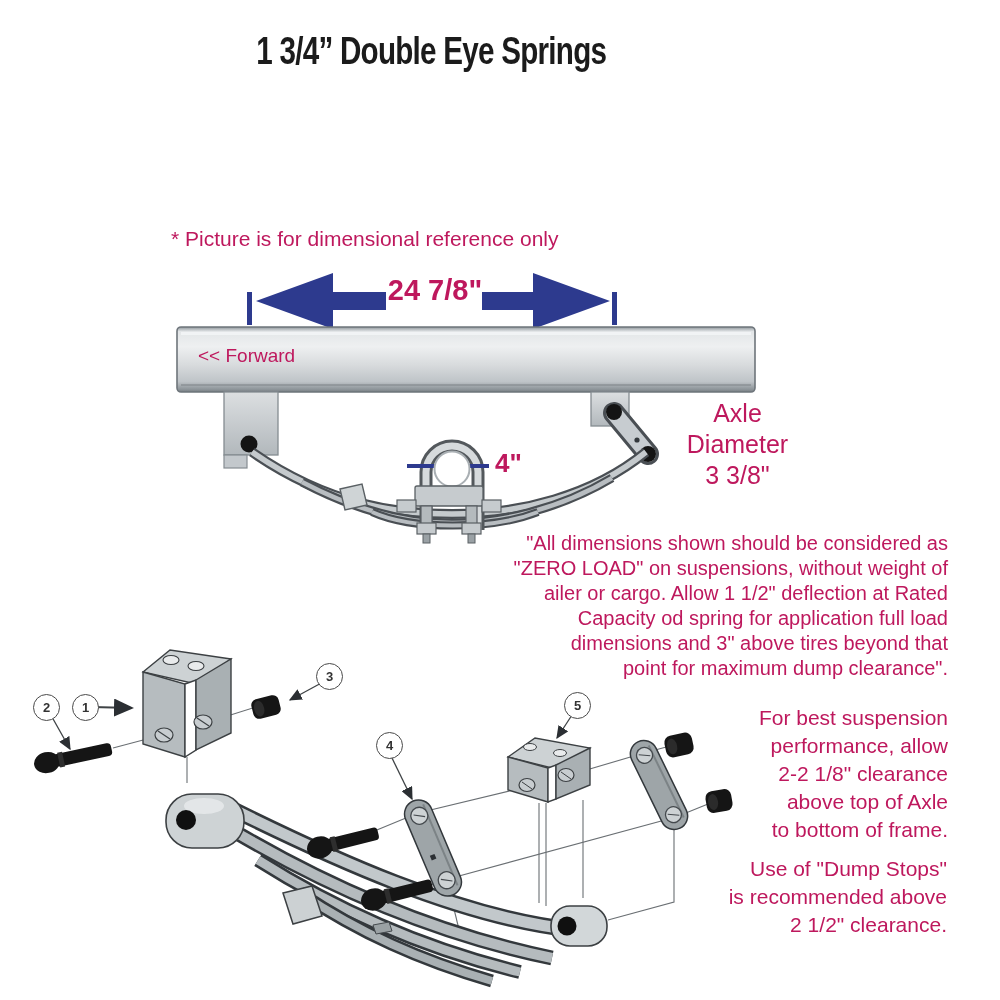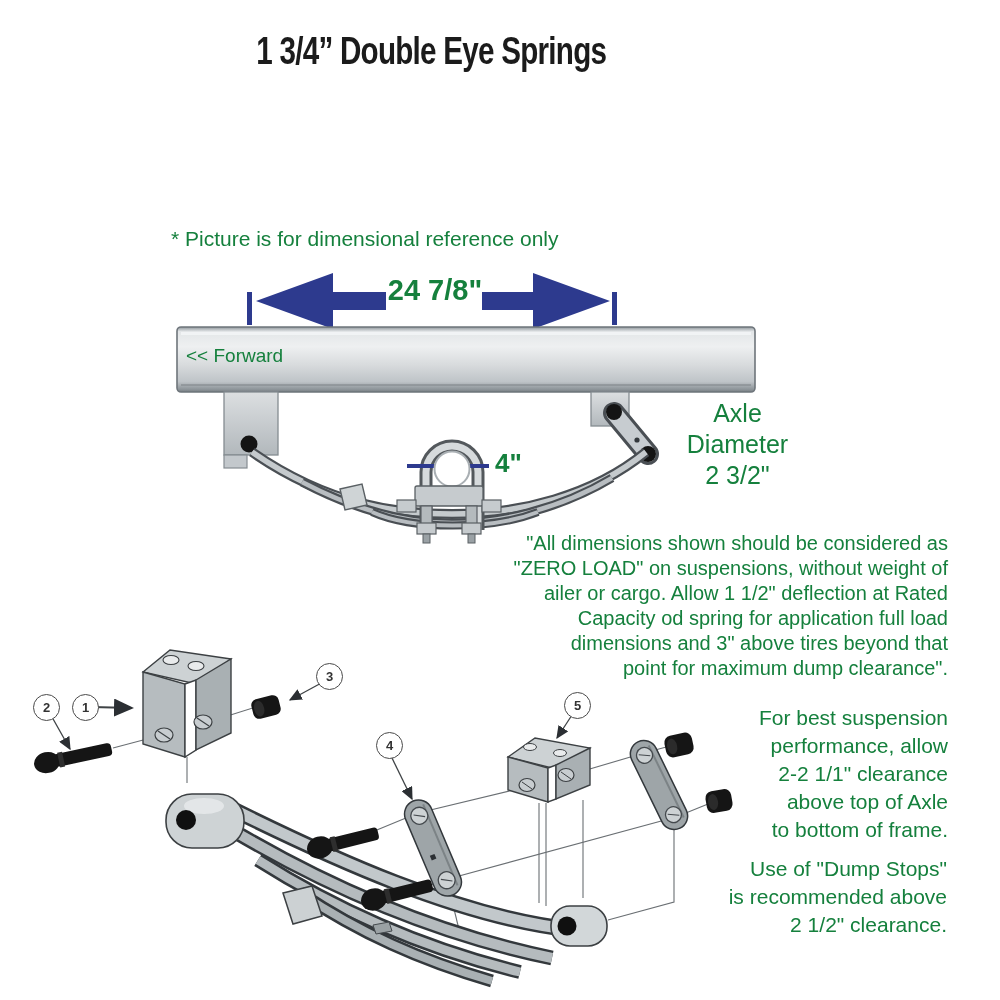--- a/index.html
+++ b/index.html
@@ -6,24 +6,24 @@
   #stage{position:relative;width:1000px;height:1000px;background:#fff;overflow:hidden;
          font-family:"Liberation Sans",sans-serif;}
   #art{position:absolute;left:0;top:0;z-index:1;}
   .txt{position:absolute;z-index:2;}
   
   #title-block{left:31px;top:26px;width:800px;text-align:center;color:#1b1b1b;}
   #title-block .tl{font-weight:bold;white-space:nowrap;}
   .t1{font-size:39px;line-height:50px;display:inline-block;transform:scaleX(.76);letter-spacing:-1px;}
   .t2{font-size:53px;line-height:60px;display:inline-block;transform:scaleX(.72);letter-spacing:-1px;}
   .t3{font-size:41px;line-height:52px;display:inline-block;transform:scaleX(.68);letter-spacing:-1px;}
-  .navy{color:#15803d;}
+  .navy{color:#be185d;}
   #ref-note{left:171px;top:227px;font-size:21px;}
   #dim-label{left:380px;top:274px;width:110px;text-align:center;font-size:29px;font-weight:600;}
-  #forward-label{left:186px;top:345px;font-size:19px;}
+  #forward-label{left:198px;top:345px;font-size:19px;}
   #ubolt-label{left:495px;top:448px;font-size:26px;font-weight:600;}
   #axle-dia{left:655px;top:398px;width:165px;text-align:center;font-size:25px;line-height:31px;white-space:pre-line;}
   #zero-load{left:498px;top:531px;width:450px;text-align:right;font-size:20px;line-height:25px;white-space:pre-line;}
   #best-susp{left:697px;top:704px;width:251px;text-align:right;font-size:21px;line-height:28px;white-space:pre-line;}
   #dump-stops{left:650px;top:855px;width:297px;text-align:right;font-size:21px;line-height:28px;white-space:pre-line;}
   
   .callout{position:absolute;z-index:3;width:27px;height:27px;border-radius:50%;
            border:1.6px solid #4a4a4a;background:#fff;box-sizing:border-box;
            display:flex;align-items:center;justify-content:center;
            font-size:13px;font-weight:bold;color:#333;}
@@ -241,32 +241,32 @@
   <div class="txt navy" id="ref-note">* Picture is for dimensional reference only</div>
 
   <div class="txt navy" id="dim-label">24 7/8"</div>
 
   <div class="txt navy" id="forward-label">&lt;&lt; Forward</div>
 
   <div class="txt navy" id="ubolt-label">4"</div>
 
   <div class="txt navy" id="axle-dia">Axle
 Diameter
-2 3/2"</div>
+3 3/8"</div>
 
   <div class="txt navy" id="zero-load">"All dimensions shown should be considered as
 "ZERO LOAD" on suspensions, without weight of
 ailer or cargo. Allow 1 1/2" deflection at Rated
 Capacity od spring for application full load
 dimensions and 3" above tires beyond that
 point for maximum dump clearance".</div>
 
   <div class="txt navy" id="best-susp">For best suspension
 performance, allow
-2-2 1/1" clearance
+2-2 1/8" clearance
 above top of Axle
 to bottom of frame.</div>
 
   <div class="txt navy" id="dump-stops">Use of "Dump Stops"
 is recommended above
 2 1/2" clearance.</div>
 
   <div class="callout" id="co1">1</div>
   <div class="callout" id="co2">2</div>
   <div class="callout" id="co3">3</div>

